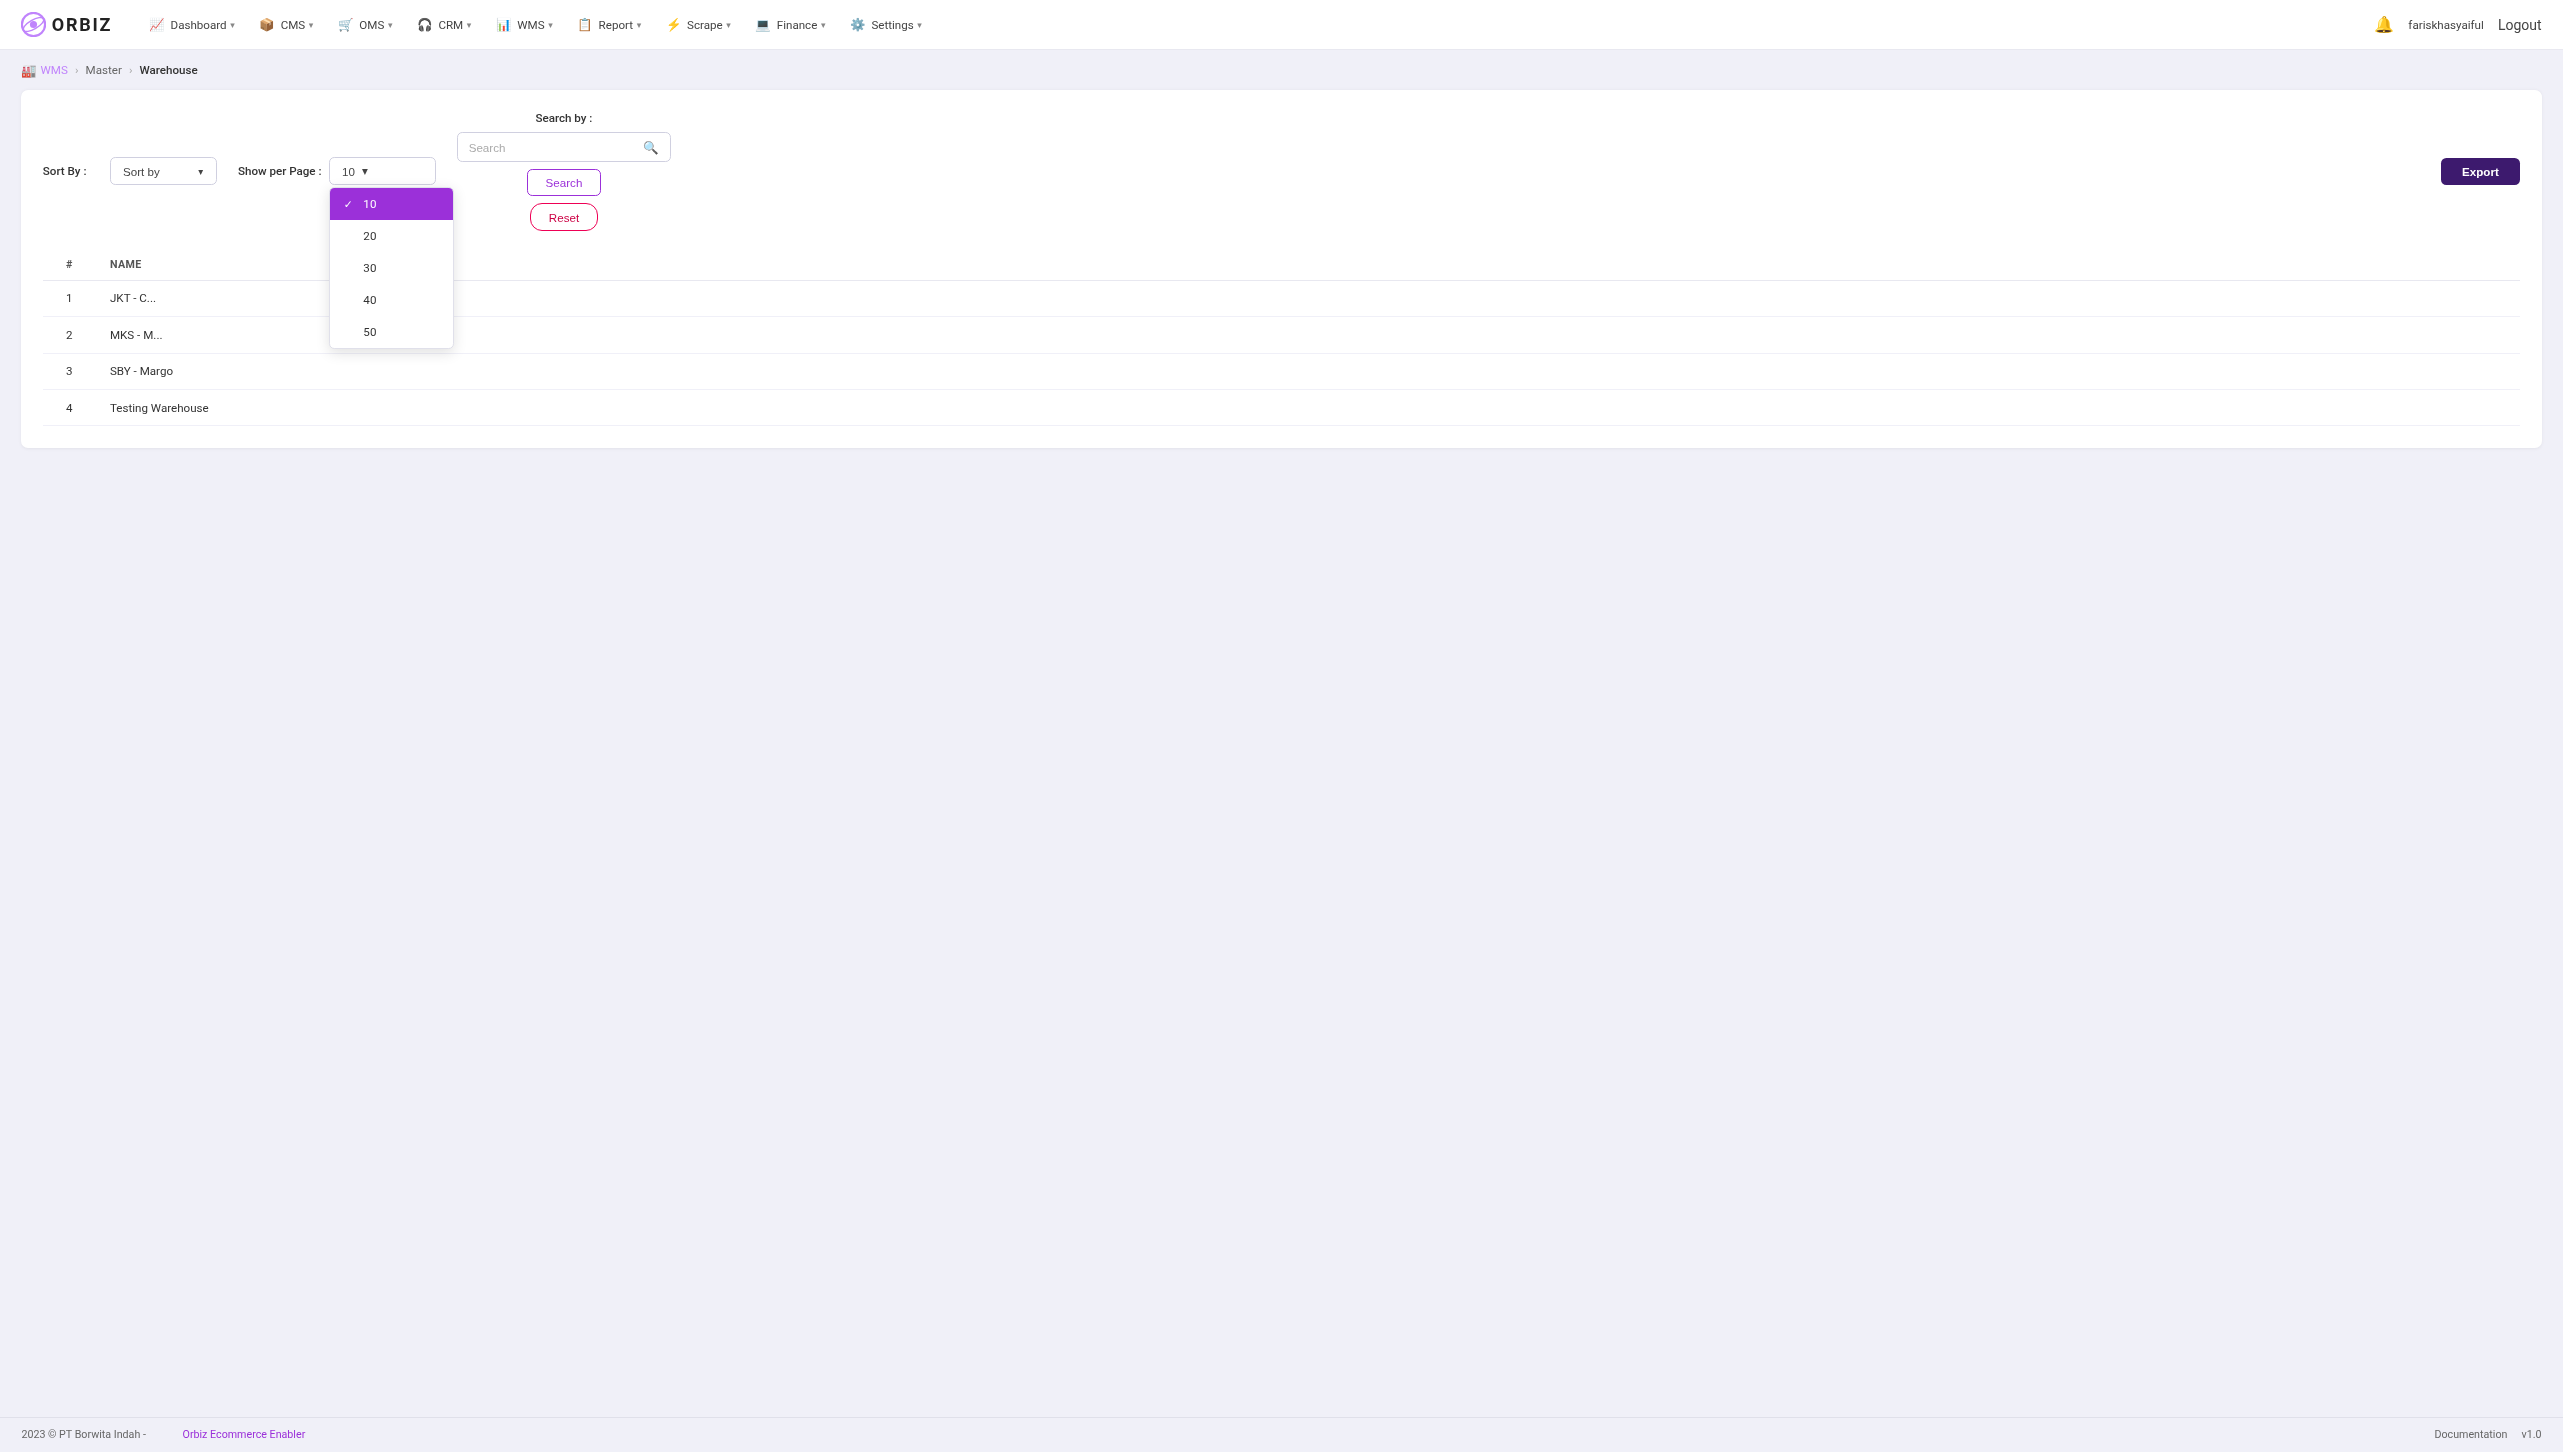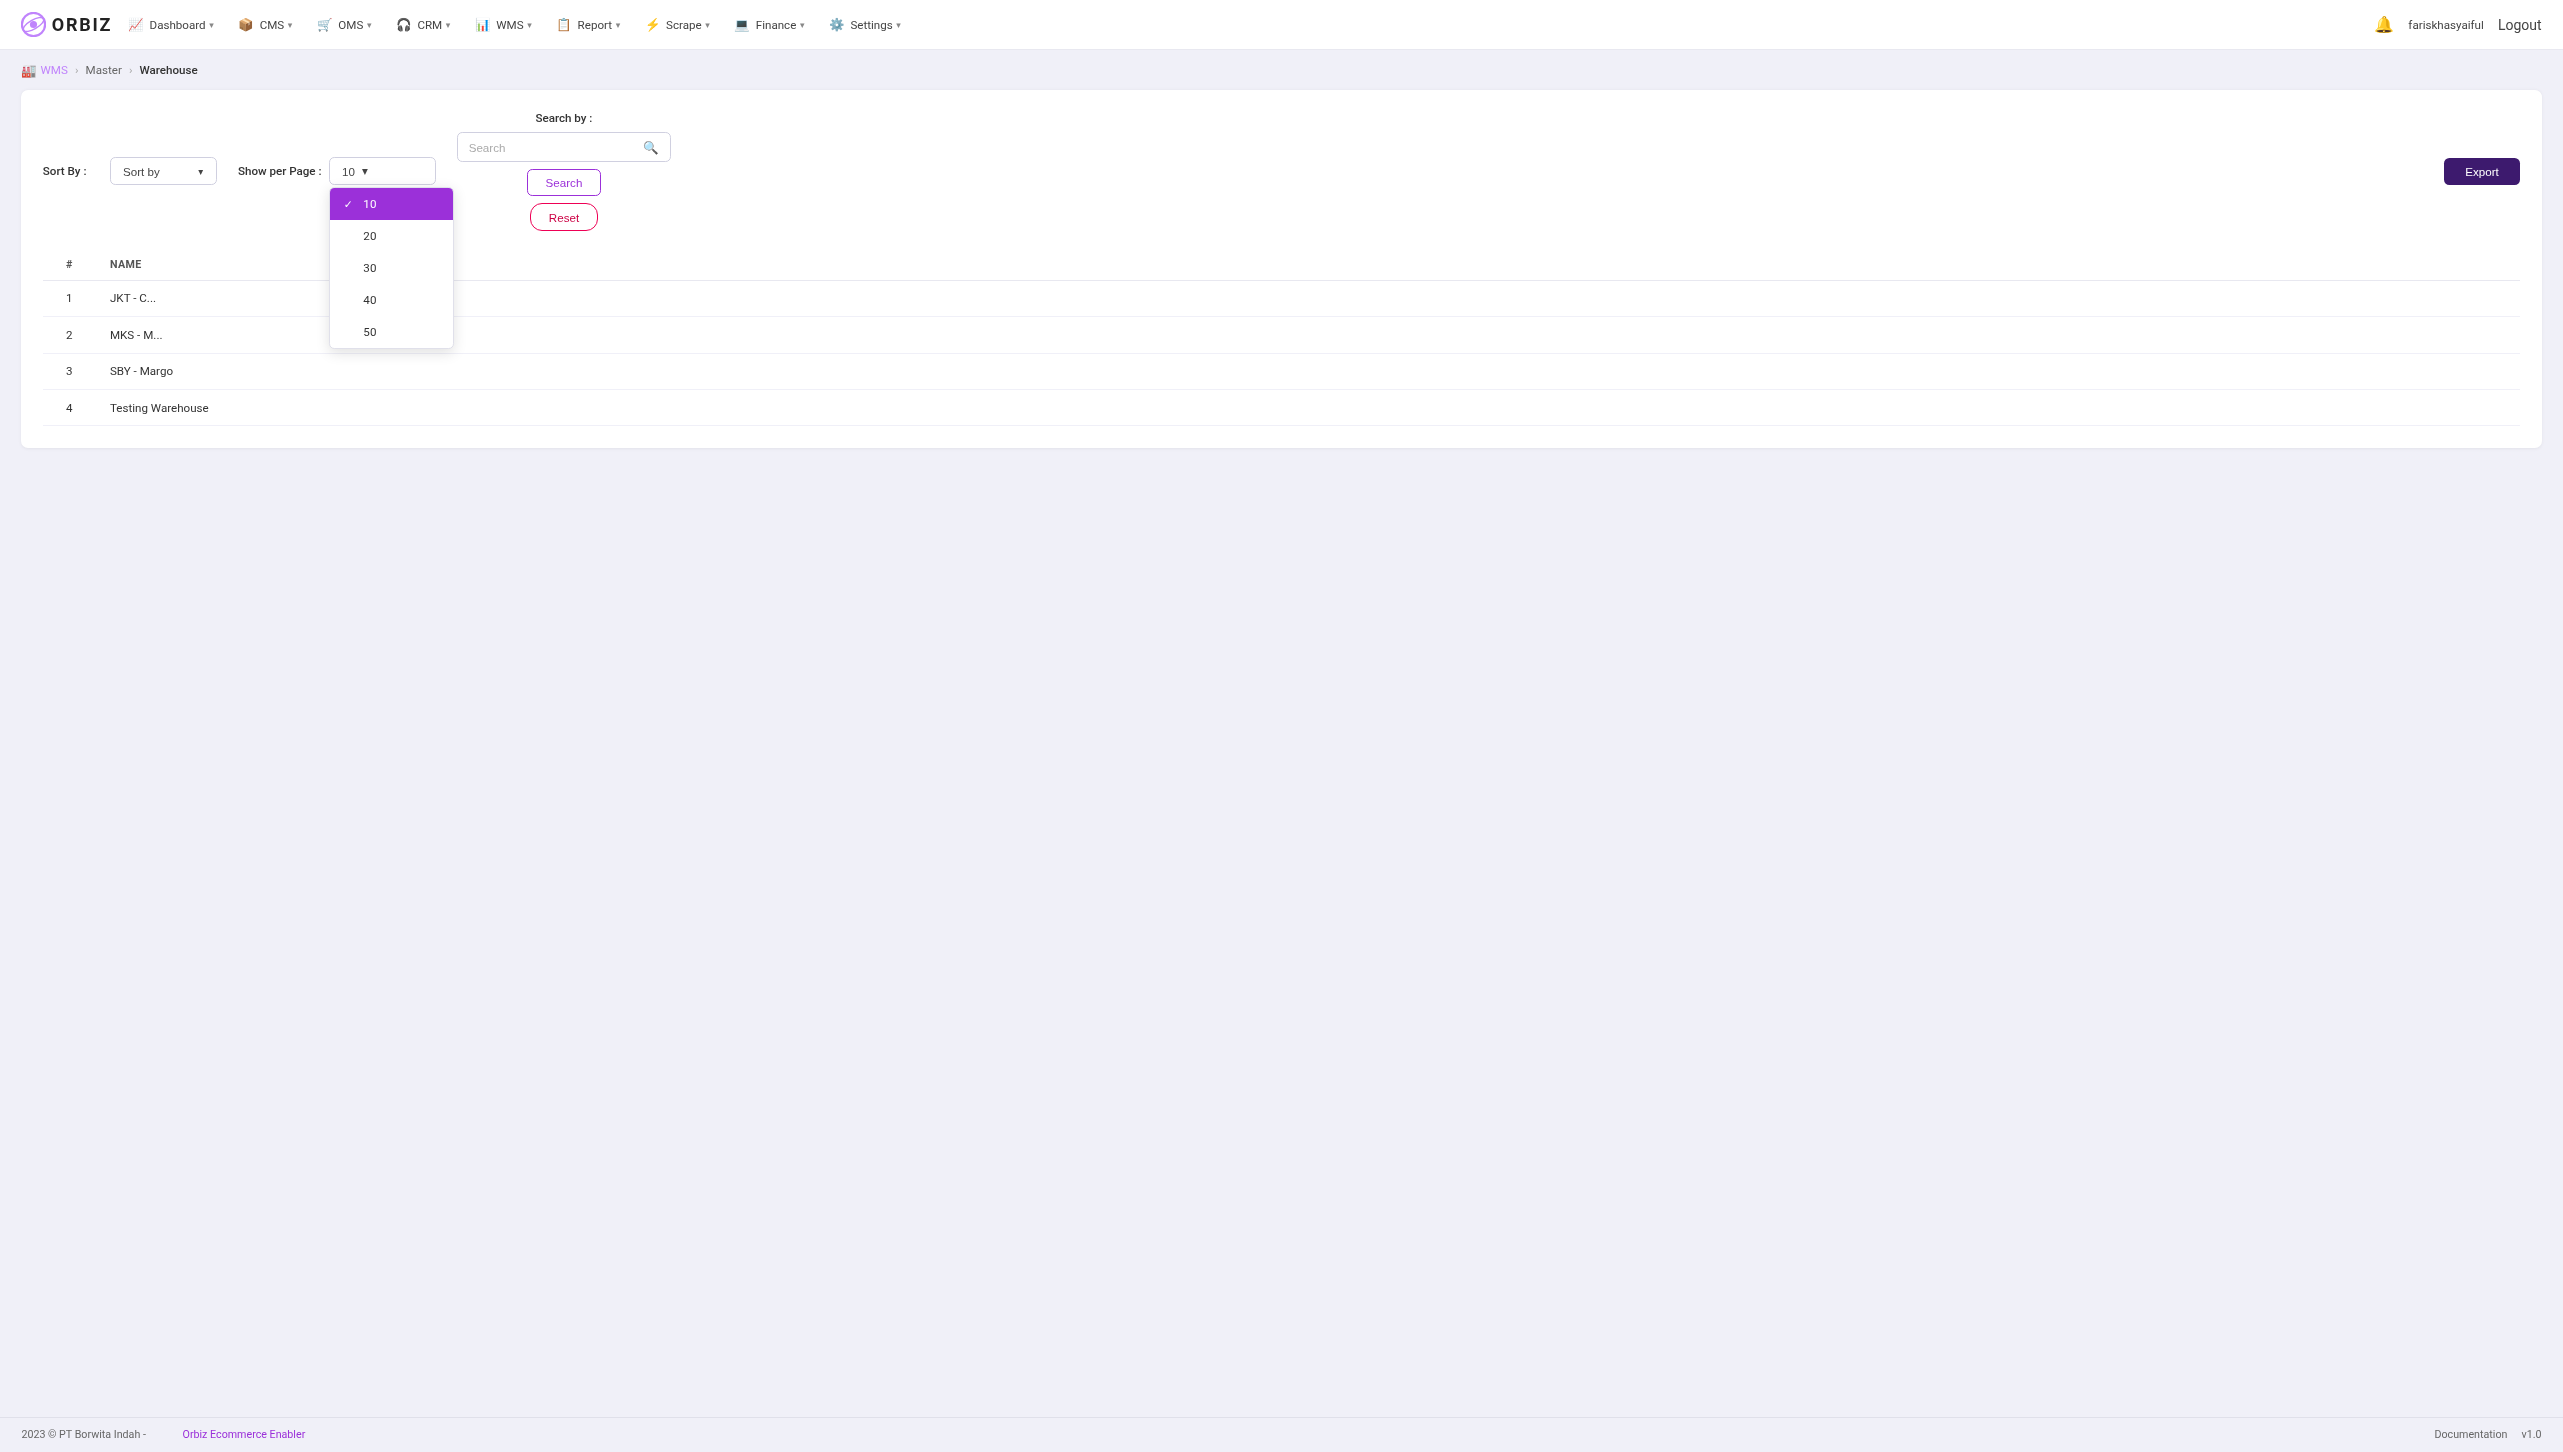--- a/index.html
+++ b/index.html
@@ -17,21 +17,21 @@
       align-items: center;
       padding: 0 21.4px;
       height: 50px;
       border-bottom: 0.9px solid #e8e8f0;
       gap: 3.6px;
     }
     .logo {
       display: flex;
       align-items: center;
       gap: 5.3px;
-      margin-right: 2px;
+      margin-right: 23px;
     }
     .logo-icon {
       width: 25px;
       height: 25px;
     }
     .logo-text {
       font-size: 18px;
       font-weight: 700;
       letter-spacing: 1.8px;
       color: #222;
@@ -226,21 +226,21 @@
     }
 
     .btn-export {
       margin-left: auto;
       padding: 7.1px 21.4px;
       background: #3d1a6e;
       color: #fff;
       border: none;
       border-radius: 5.3px;
       font-size: 11.6px;
-      font-weight: 400;
+      font-weight: 700;
       cursor: pointer;
     }
 
     
     table {
       width: 100%;
       border-collapse: collapse;
     }
     thead tr th {
       padding: 9px 14.2px;

